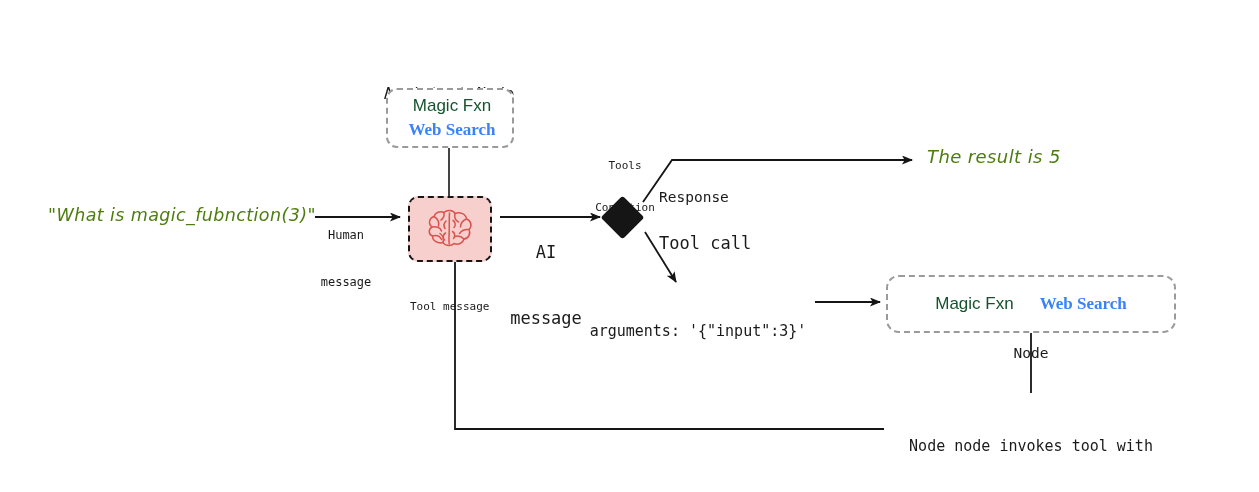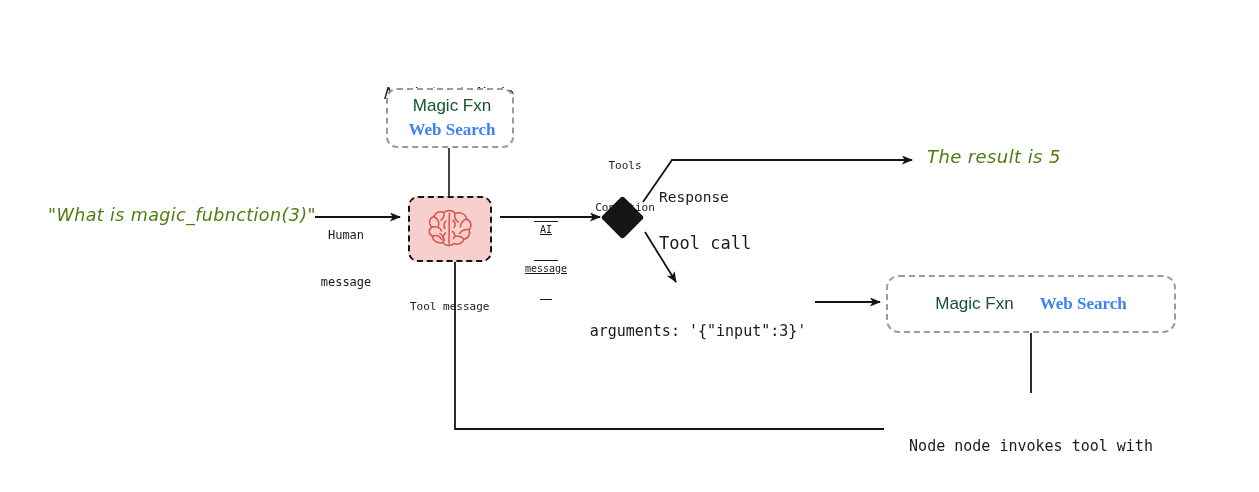--- a/index.html
+++ b/index.html
@@ -153,21 +153,21 @@
         <path d="M42 32 C39.5 29.5 36 28.5 32.5 29.5"></path>
         <path d="M22 5.5 C22.5 9 21.5 11.5 19 13"></path>
         <path d="M24 14 C22 16 21.5 19 23 21.5"></path>
         <path d="M31 13.5 C33.5 15 34 18.5 32 20.5"></path>
         <path d="M30.5 24.5 C33 26 33.5 29.5 31.5 31.5"></path>
         <path d="M23.5 26 C21 27.5 20.5 31 22.5 33"></path>
       </g>
     </svg>
   </div>
 
-  <div class="mono ctr" style="left:505px; top:197px; width:82px; font-size:10px;text-decoration:underline;">
+  <div class="mono ctr" style="left:505px; top:197px; width:82px; font-size:17px;">
     <div>AI</div>
     <div>message</div>
   </div>
 
   <div class="mono ctr" style="left:552px; top:130px; width:146px; font-size:11px;">
     <div>Tools</div>
     <div>Condition</div>
   </div>
 
   <div class="diamond" style="left:607px; top:202px; width:31px; height:31px;"></div>
@@ -179,20 +179,21 @@
   <div class="hand" style="left:927px; top:146px; font-size:18px;">The result is 5</div>
 
   <div class="mono ctr" style="left:578px; top:283px; width:240px; font-size:15px;">
     <div>arguments: '{"input":3}'</div>
   </div>
 
   <div class="mono" style="left:410px; top:300px; font-size:11px; background:transparent;">Tool message</div>
 
   <div class="mono ctr" style="left:958px; top:250px; width:146px; font-size:14.5px;">
     <div>Tool</div>
+    <div>Node</div>
   </div>
 
   <div class="toolnode-box" style="left:886px; top:275px; width:290px; height:58px;">
     <span class="magicfxn" style="font-size:17px;">Magic Fxn</span>
     <span class="websearch" style="font-size:17px;">Web Search</span>
   </div>
 
   <div class="mono ctr" style="left:876px; top:398px; width:310px; font-size:15px;">
     <div>Node node invokes tool with</div>
     

